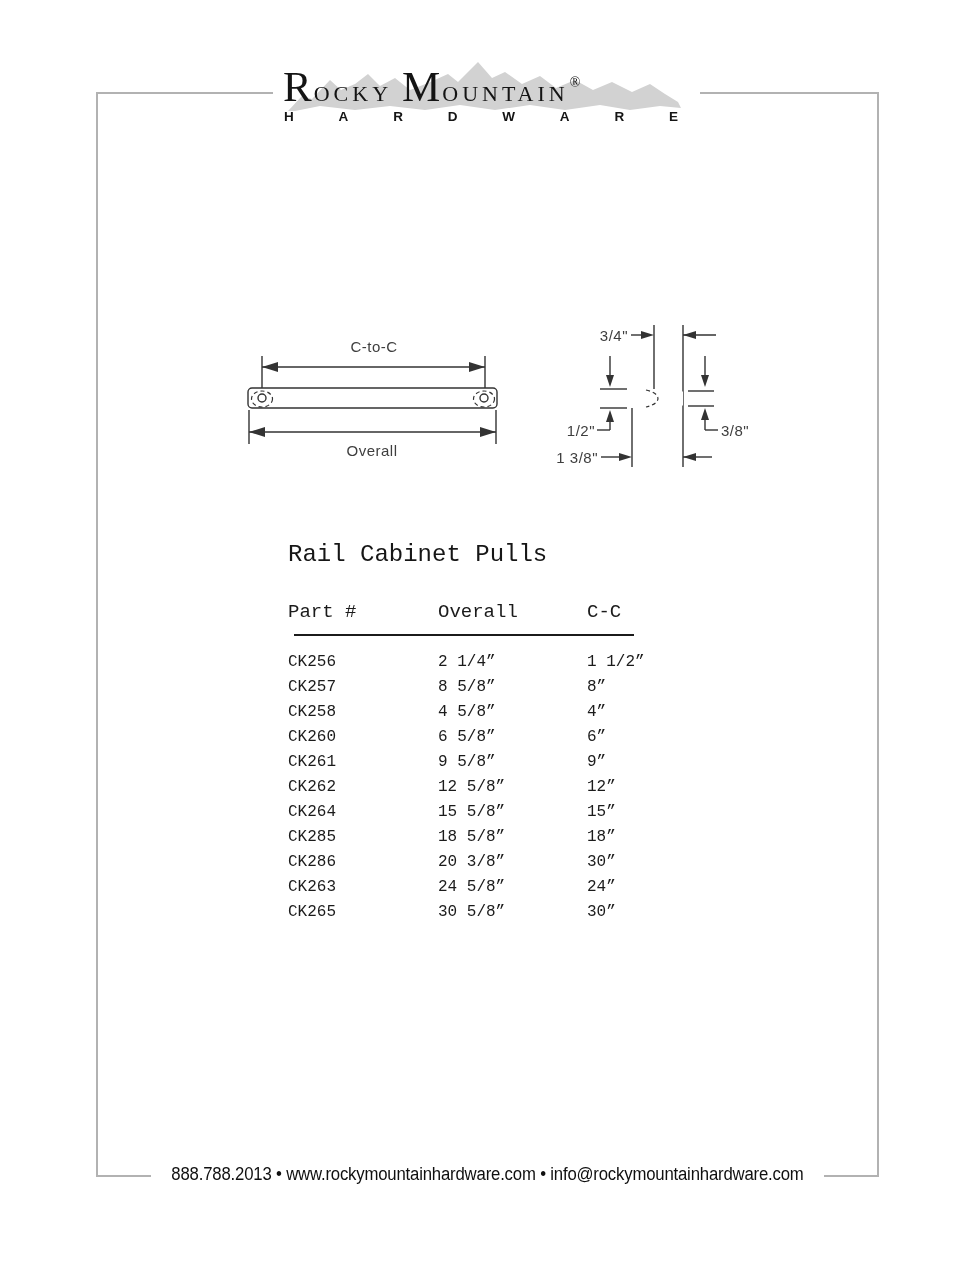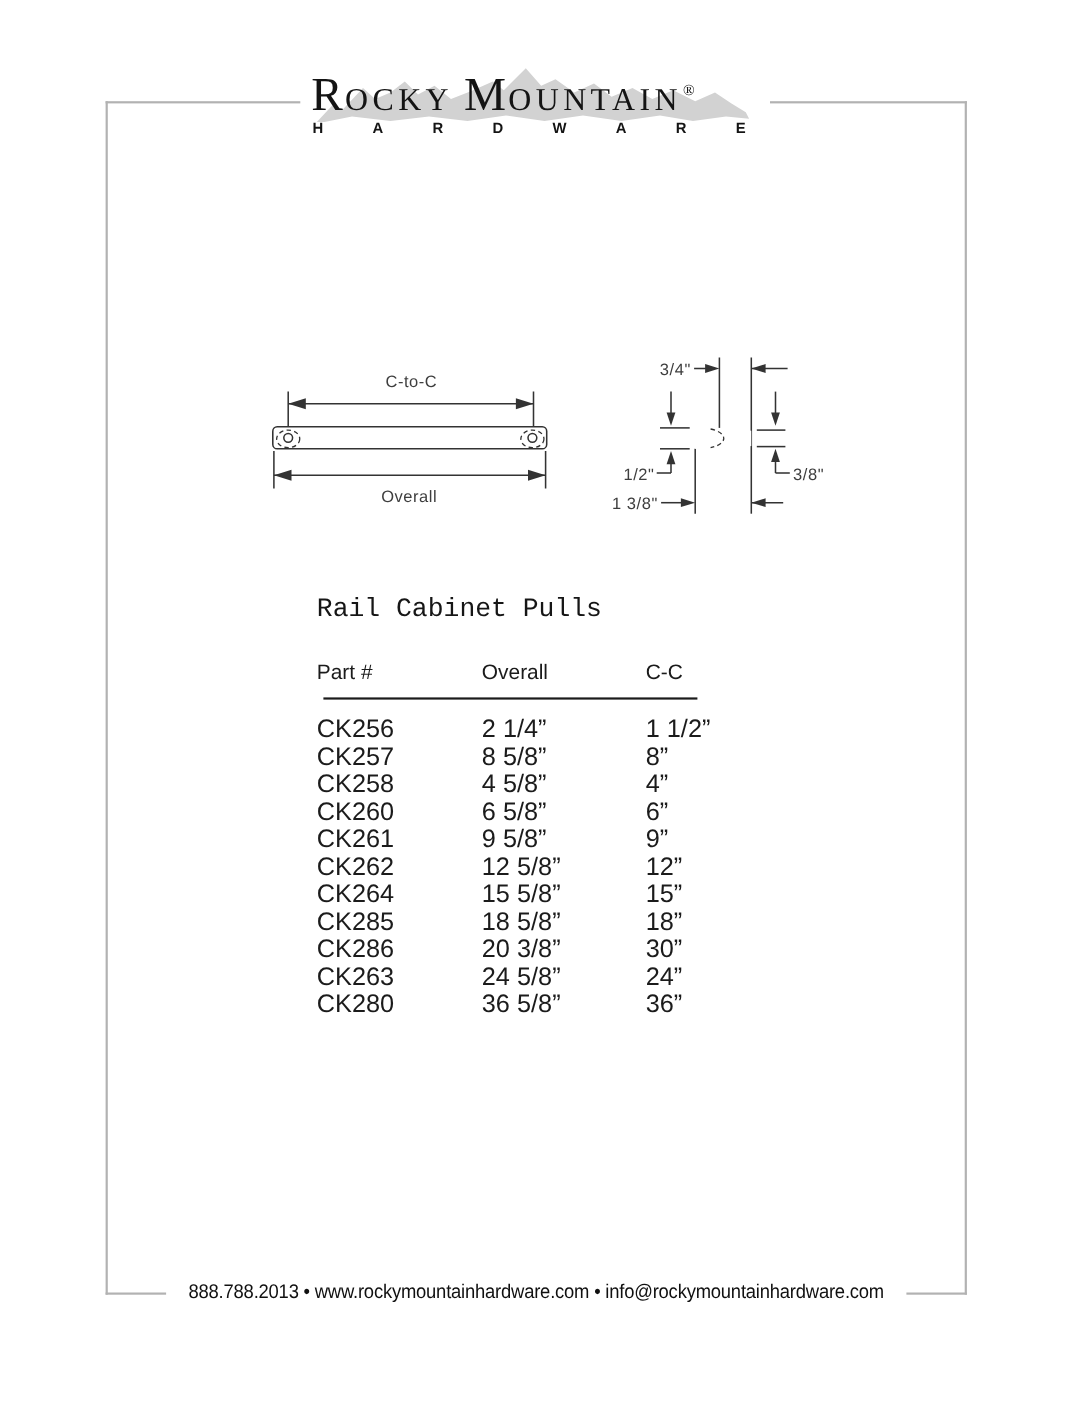--- a/index.html
+++ b/index.html
@@ -8,47 +8,47 @@
 
   
   .frame-seg{position:absolute;background:#b2b2b2;}
 
   
   .logo{position:absolute;left:283px;top:54px;width:402px;height:72px;}
   .logo-mountains{position:absolute;left:0;top:0;}
   .logo-text{position:absolute;left:0;top:8px;display:flex;align-items:baseline;
              font-family:"Liberation Serif",serif;color:#141414;white-space:nowrap;}
   .logo-big{font-size:43px;letter-spacing:2px;}
-  .logo-small{font-size:29px;letter-spacing:4px;}
+  .logo-small{font-size:22px;letter-spacing:4px;}
   .logo-m{margin-left:10px;}
   .logo-reg{font-size:14px;align-self:flex-start;margin-top:13px;margin-left:1px;}
   .logo-sub{position:absolute;left:1px;top:55px;width:394px;display:flex;
             justify-content:space-between;font-size:13.5px;font-weight:bold;color:#141414;}
 
   
   .fig{position:absolute;}
   .fig line,.fig path,.fig rect,.fig ellipse,.fig circle,.fig polyline{stroke:#333;fill:none;stroke-width:1.4;}
   .fig polygon.arrow{fill:#333;stroke:none;}
   .fig .part{fill:#fff;}
   .fig .dashed{stroke-dasharray:4,3;stroke-width:1.2;}
   .fig text{fill:#3e3e3e;font-family:"Liberation Sans",sans-serif;font-size:15px;
             letter-spacing:.5px;stroke:none;}
 
   
   .section-title{position:absolute;left:288px;top:541px;
                  font-family:Liberation Mono, monospace;font-size:24px;color:#161616;}
 
   
   .spec-table{position:absolute;left:288px;top:600px;width:360px;
-              font-family:Liberation Sans, sans-serif;color:#1b1b1b;}
+              font-family:Liberation Mono, monospace;color:#1b1b1b;}
   .thead{display:flex;font-size:19px;line-height:24px;}
   .c1{width:150px;}.c2{width:149px;}.c3{flex:1;}
   .rule{height:2px;background:#1b1b1b;margin:10px 0 0 6px;width:340px;}
   .tbody{margin-top:14px;}
-  .trow{display:flex;font-size:23px;height:25px;line-height:25px;}
+  .trow{display:flex;font-size:16px;height:25px;line-height:25px;}
 
   
   .footer{position:absolute;left:0;top:1164px;width:975px;text-align:center;
           font-size:18px;color:#101010;letter-spacing:-0.2px;
           transform:scaleX(0.93);transform-origin:center;}
 </style>
 </head>
 <body>
 
 <div class="page">
@@ -200,22 +200,22 @@
           <span class="c1">CK286</span>
           <span class="c2">20 3/8”</span>
           <span class="c3">30”</span>
         </div>
         <div class="trow">
           <span class="c1">CK263</span>
           <span class="c2">24 5/8”</span>
           <span class="c3">24”</span>
         </div>
         <div class="trow">
-          <span class="c1">CK280</span>
-          <span class="c2">36 5/8”</span>
-          <span class="c3">36”</span>
+          <span class="c1">CK265</span>
+          <span class="c2">30 5/8”</span>
+          <span class="c3">30”</span>
         </div>
       </div>
   </div>
 
   <div class="footer">888.788.2013 • www.rockymountainhardware.com • info@rockymountainhardware.com</div>
 
 </div>
 
 </body></html>

